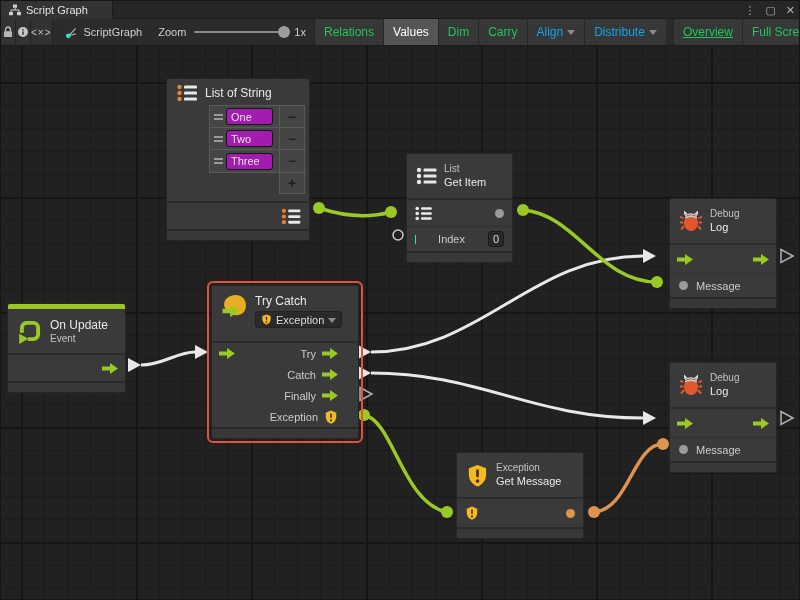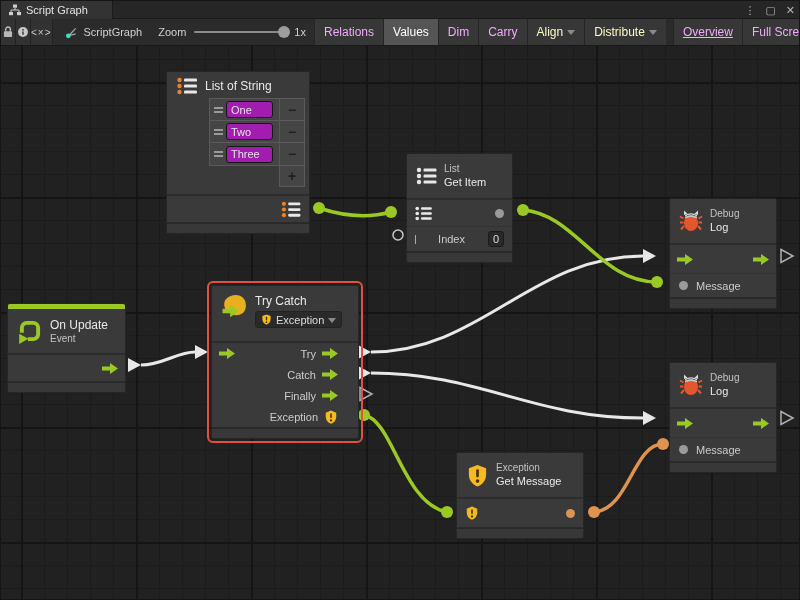--- a/index.html
+++ b/index.html
@@ -20,23 +20,23 @@
   .tool-tile.w1 { width:27px; } .tool-tile.w2 { width:33px; } .tool-tile.w3 { width:66px; }
   .code-glyph { color:#c8c8c8; font-size:10px; letter-spacing:1px; }
   .graph-ref { display:flex; align-items:center; gap:6px; padding:0 10px 0 12px; }
   .graph-ref-label { font-size:11px; color:#d0d0d0; }
   .zoom-area { display:flex; align-items:center; gap:8px; padding:0 6px; }
   .zoom-label { font-size:11px; color:#cfcfcf; }
   .zoom-track { position:relative; width:92px; height:2px; background:#8a8a8a; border-radius:1px; }
   .zoom-handle { position:absolute; right:-4px; top:-5px; width:12px; height:12px; border-radius:50%; background:#9d9d9d; }
   .zoom-value { font-size:11px; color:#cfcfcf; }
   .tbtns { display:flex; align-items:stretch; margin-left:2px; }
-  .tbtn { display:flex; align-items:center; gap:4px; padding:0 9px; background:#373737; border-left:1px solid #252525; font-size:12px; color:#f0abfc; white-space:nowrap; }
+  .tbtn { display:flex; align-items:center; gap:4px; padding:0 9px; background:#373737; border-left:1px solid #252525; font-size:12px; color:#22c55e; white-space:nowrap; }
   .tbtn.active { background:#555555; color:#fff; }
-  .tbtn.disabled { color:#fef9c3; }
+  .tbtn.disabled { color:#0ea5e9; }
   .tbtn.gap { margin-left:7px; border-left:1px solid #252525;text-decoration:underline; }
   .chev { width:0; height:0; border-left:4px solid transparent; border-right:4px solid transparent; border-top:5px solid #8a8a8a; margin-top:1px; }
 
   
   .canvas { position:relative; width:798px; height:553px; overflow:hidden;
     background-color:#212121;
     background-image:
       linear-gradient(#151515 2px, transparent 2px),
       linear-gradient(90deg, #151515 2px, transparent 2px),
       linear-gradient(#1b1b1b 1px, transparent 1px),
@@ -241,21 +241,21 @@
       <circle cx="390" cy="166" r="6" fill="#9ac925"></circle>
       <circle cx="522" cy="164" r="6" fill="#9ac925"></circle>
       <circle cx="656" cy="236" r="6" fill="#9ac925"></circle>
       <circle cx="363" cy="369" r="6" fill="#9ac925"></circle>
       <circle cx="446" cy="466" r="6" fill="#9ac925"></circle>
 
       <circle cx="593" cy="466" r="6" fill="#de9350"></circle>
       <circle cx="662" cy="398" r="6" fill="#de9350"></circle>
     </svg>
 
-    <div class="node" style="left:165px; top:25px; width:144px;">
+    <div class="node" style="left:165px; top:32px; width:144px;">
       <div class="nhead" style="padding-bottom:1px;">
         <svg width="22" height="18" viewBox="0 0 20 18">
             <use href="#list-icon-orange"></use>
           </svg>
         <span class="ntitle">List of String</span>
       </div>
       <div class="lw">
         <div class="lw-row">
           <span class="drag">
               <i></i>

